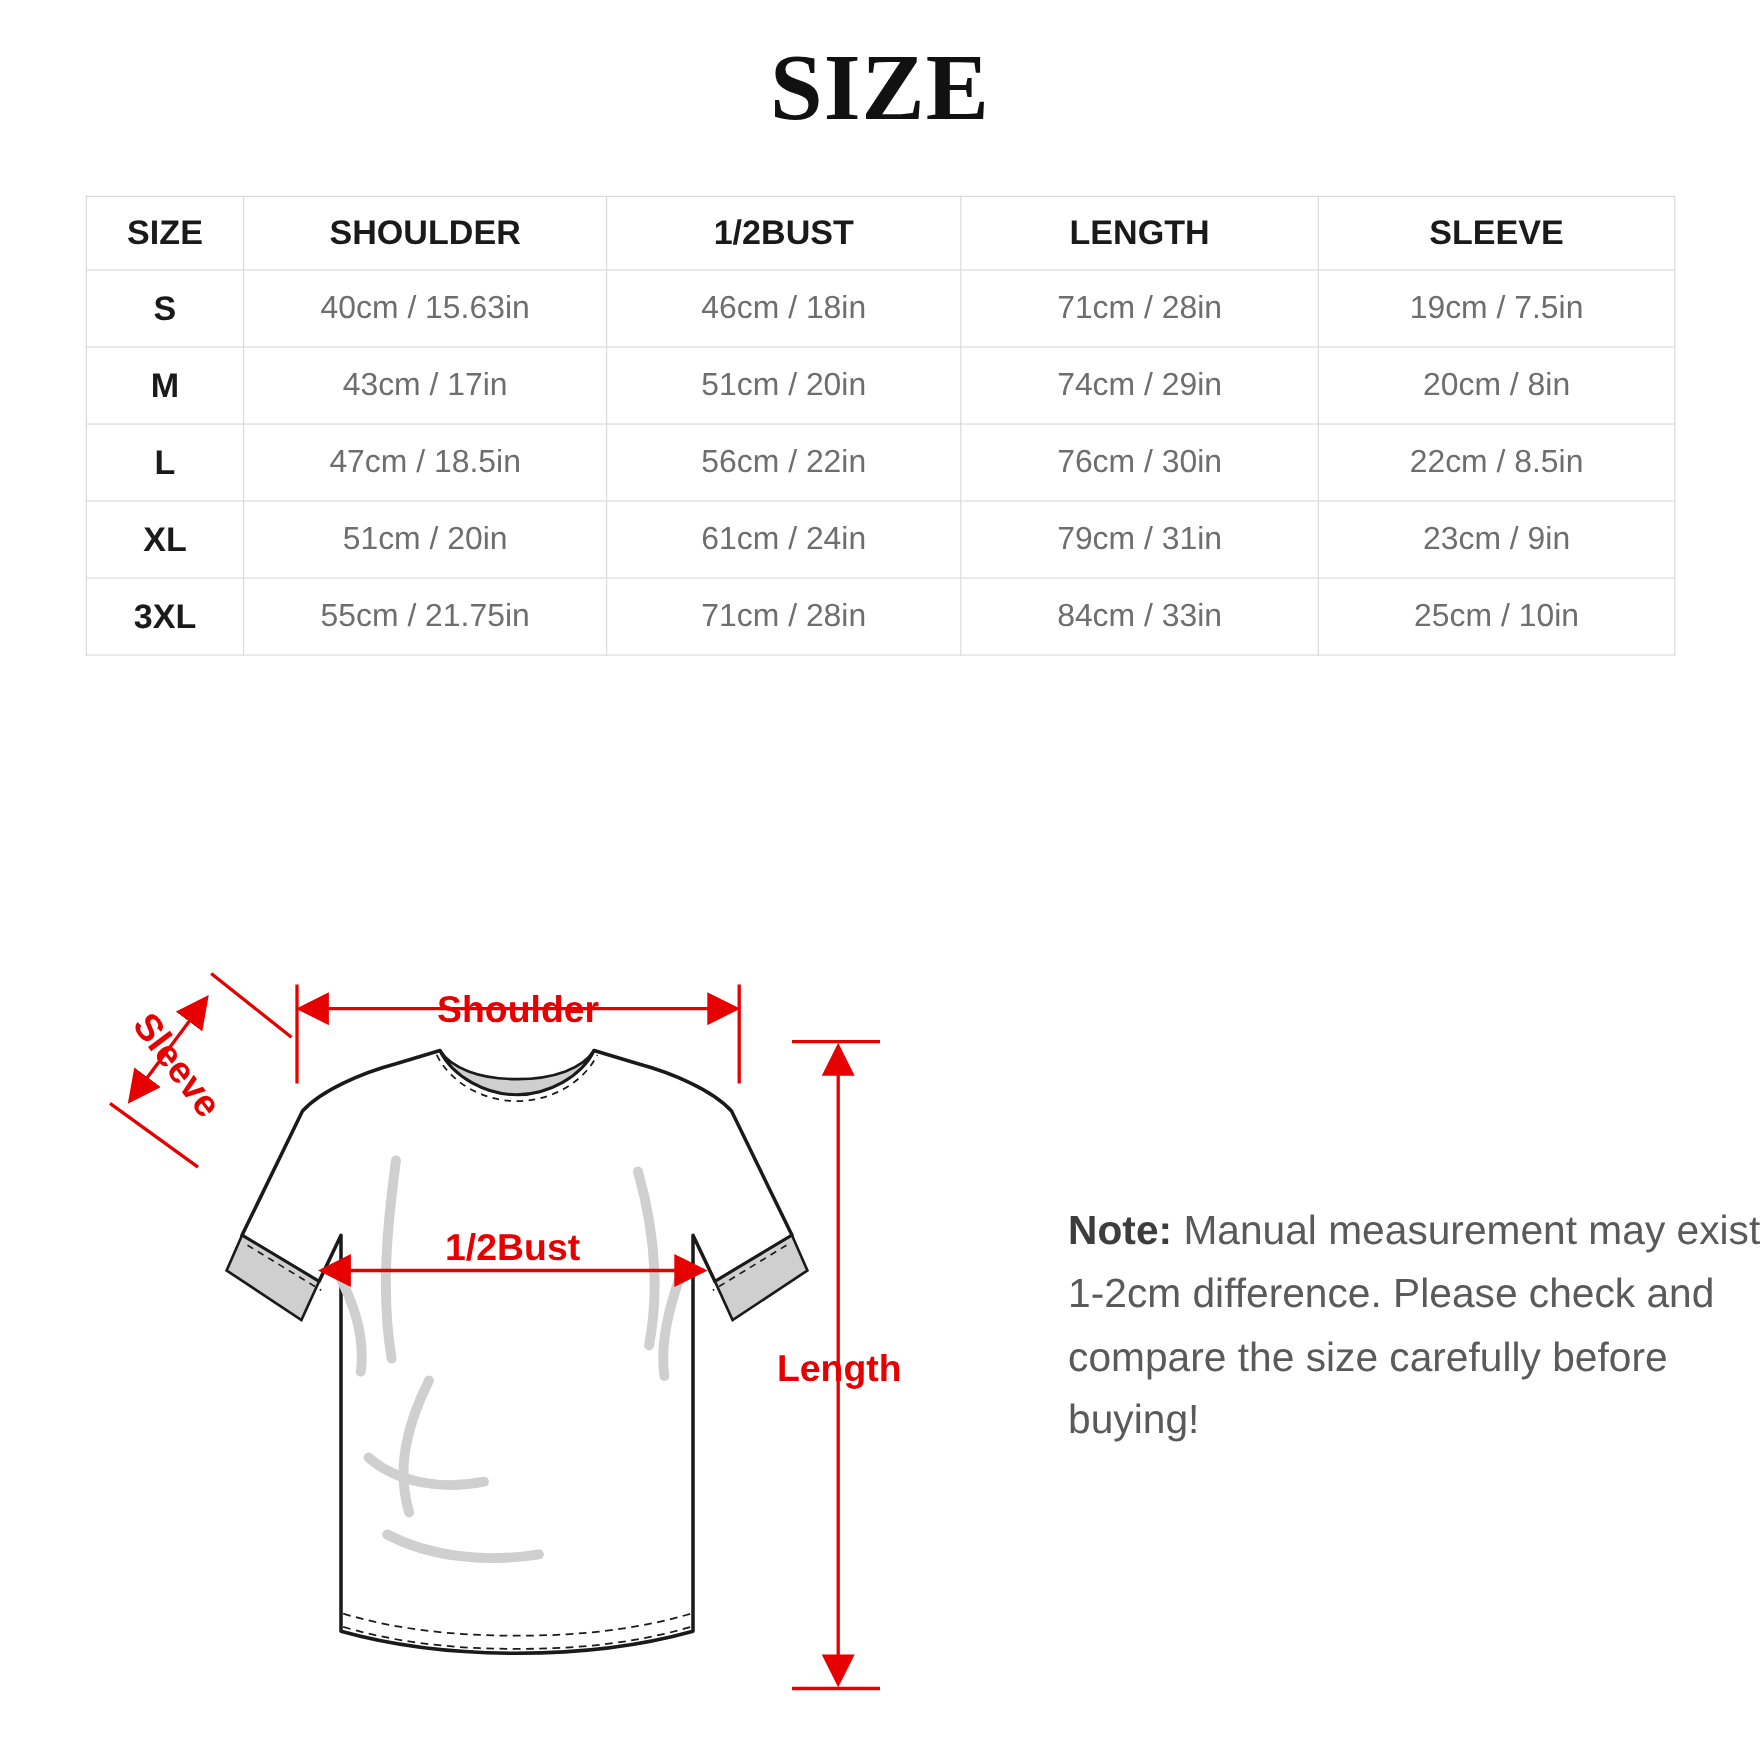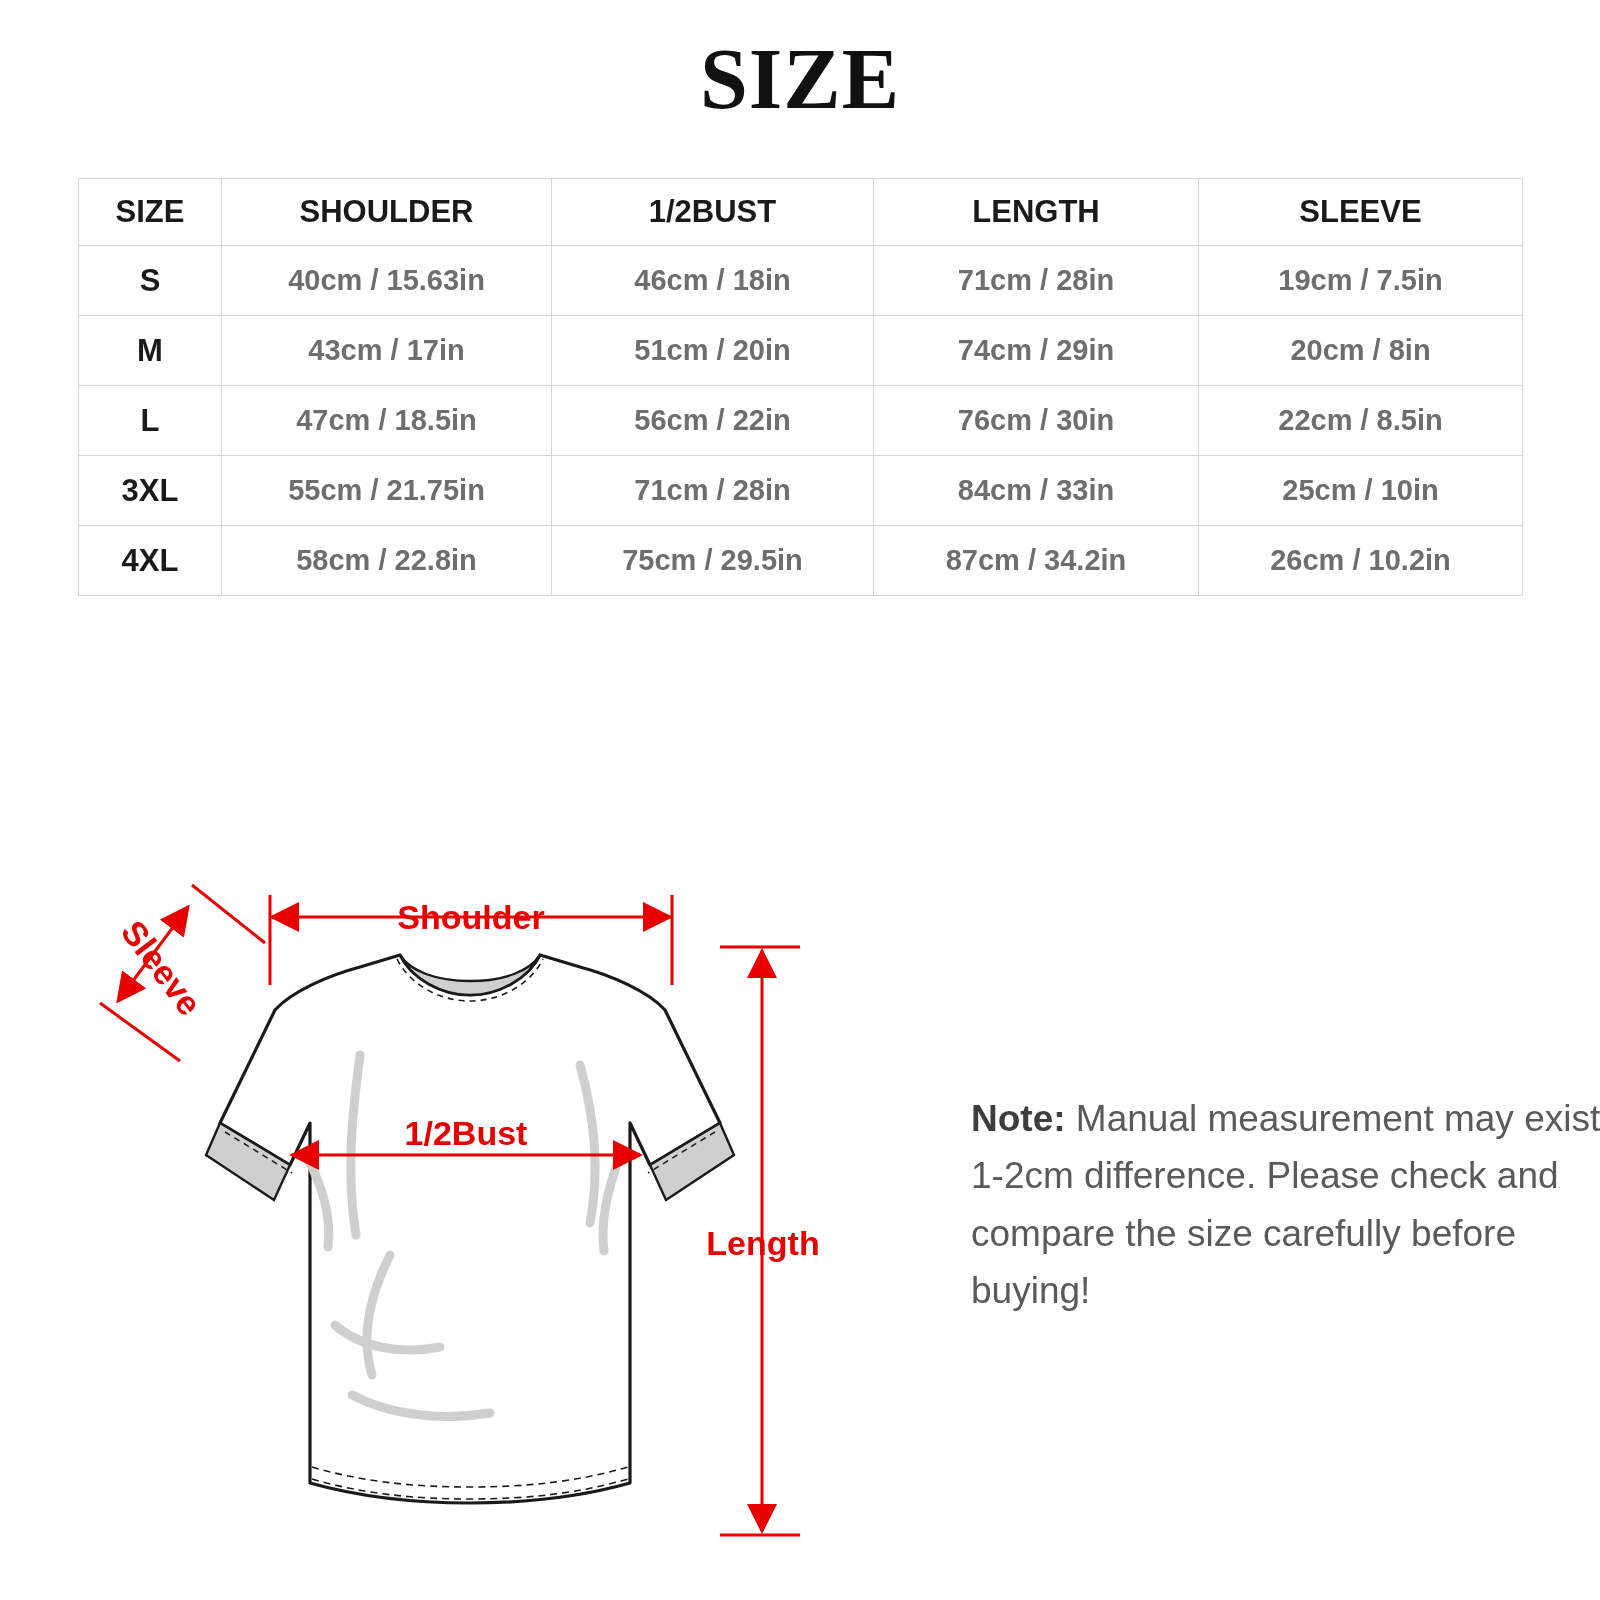--- a/index.html
+++ b/index.html
@@ -40,21 +40,21 @@
     table-layout: fixed;
   }
   .size-table th,
   .size-table td {
     border: 1px solid #d7d7d7;
     height: 69px;
     text-align: center;
     vertical-align: middle;
     font-size: 29px;
     color: #6e6e6e;
-    font-weight: 700;
+    font-weight: 400;
     padding: 0;
   }
   .size-table th {
     color: #1a1a1a;
     font-weight: 700;
     font-size: 31px;
     height: 66px;
   }
   .size-table td.size-cell {
     color: #1a1a1a;
@@ -131,32 +131,32 @@
       <td>20cm / 8in</td>
     </tr>
     <tr>
       <td class="size-cell">L</td>
       <td>47cm / 18.5in</td>
       <td>56cm / 22in</td>
       <td>76cm / 30in</td>
       <td>22cm / 8.5in</td>
     </tr>
     <tr>
+      <td class="size-cell">XL</td>
+      <td>51cm / 20in</td>
+      <td>61cm / 24in</td>
+      <td>79cm / 31in</td>
+      <td>23cm / 9in</td>
+    </tr>
+    <tr>
       <td class="size-cell">3XL</td>
       <td>55cm / 21.75in</td>
       <td>71cm / 28in</td>
       <td>84cm / 33in</td>
       <td>25cm / 10in</td>
-    </tr>
-    <tr>
-      <td class="size-cell">4XL</td>
-      <td>58cm / 22.8in</td>
-      <td>75cm / 29.5in</td>
-      <td>87cm / 34.2in</td>
-      <td>26cm / 10.2in</td>
     </tr>
   </tbody>
 </table>
 
 <div class="illustration">
   <svg width="800" height="720" viewBox="0 0 800 720" xmlns="http://www.w3.org/2000/svg">
     <defs>
       <marker id="arrH" markerWidth="10" markerHeight="10" refX="9" refY="5" orient="auto">
         <path d="M0,0 L10,5 L0,10 z" fill="#e60000"></path>
       </marker>

